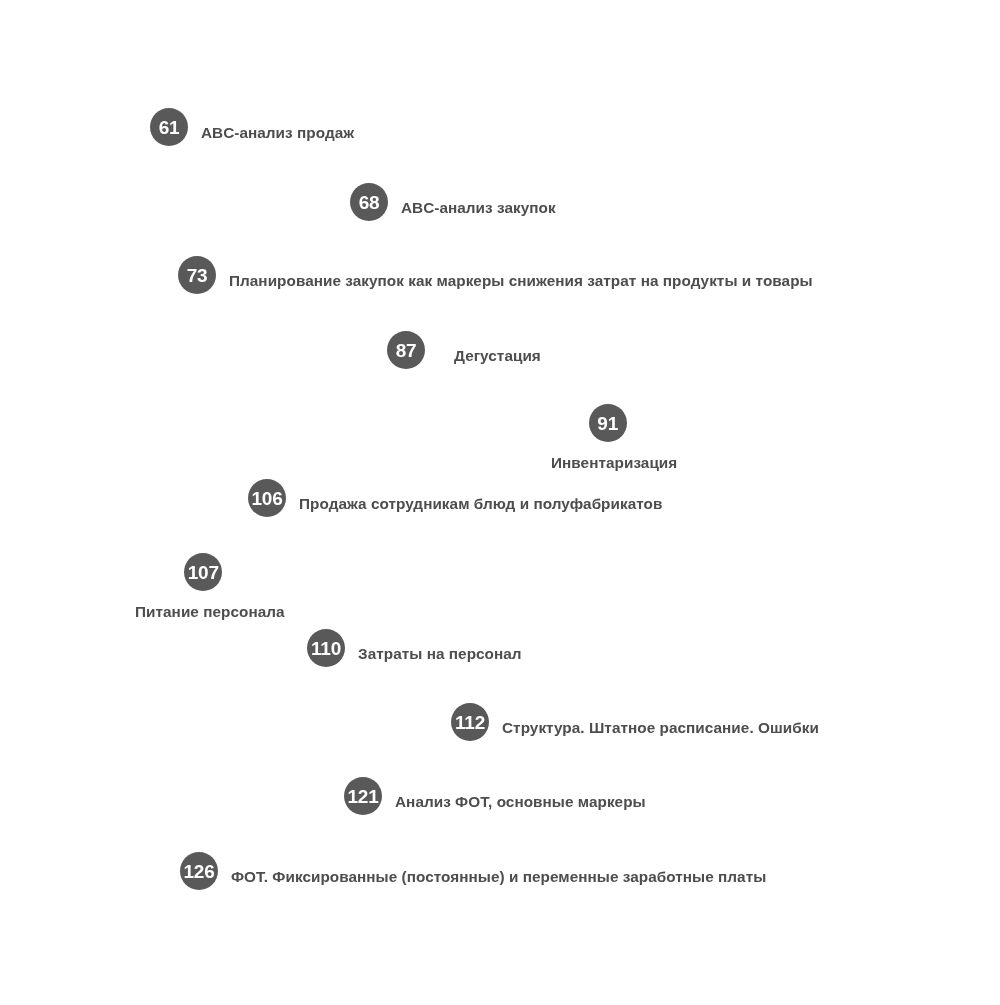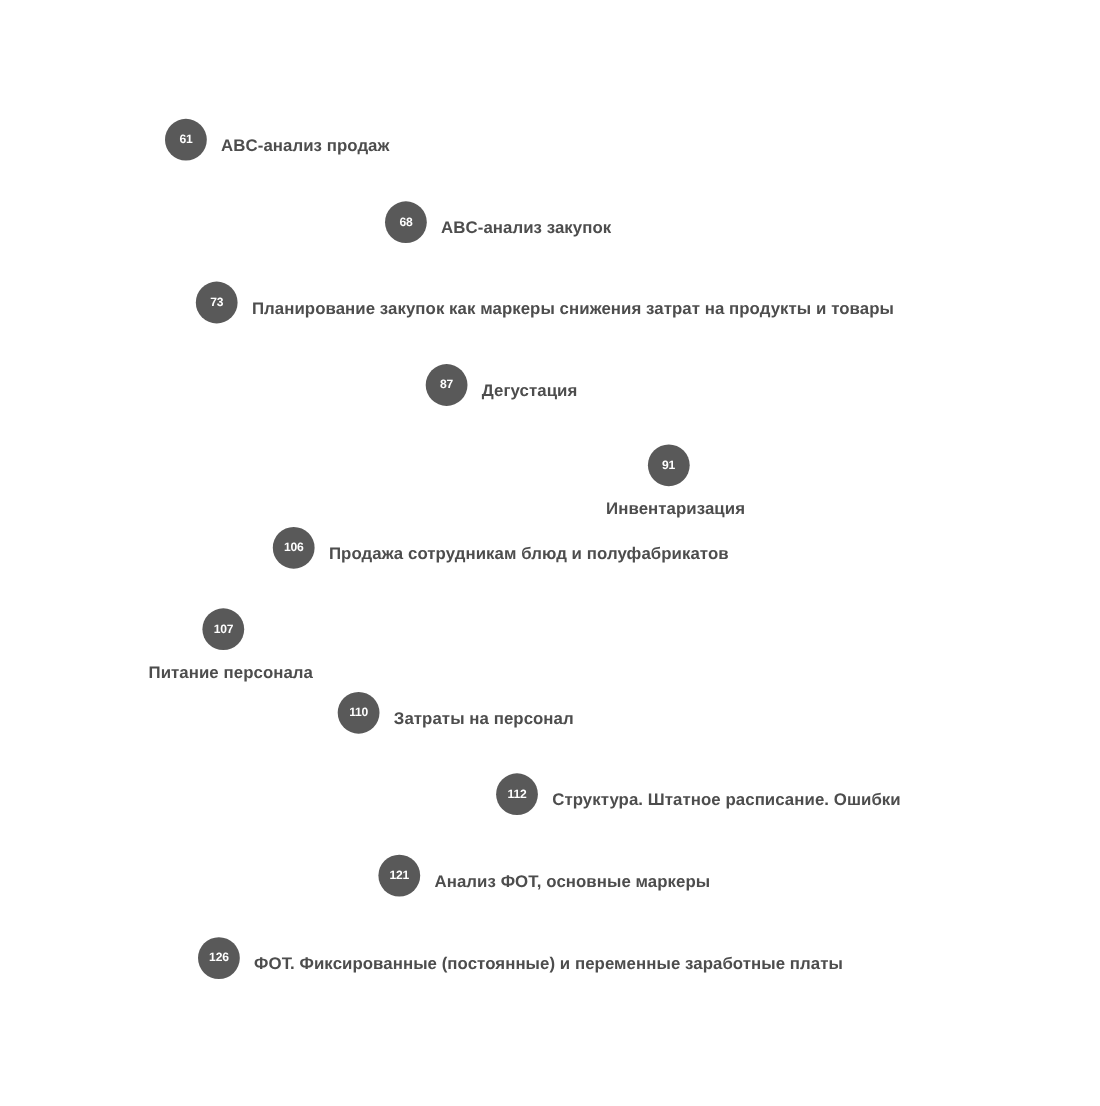--- a/index.html
+++ b/index.html
@@ -26,21 +26,21 @@
     white-space: nowrap;
     height: 40px;
   }
   .page-badge {
     flex: 0 0 auto;
     width: 38px;
     height: 38px;
     border-radius: 50%;
     background: #595959;
     color: #ffffff;
-    font-size: 11px;
+    font-size: 19px;
     font-weight: bold;
     display: flex;
     align-items: center;
     justify-content: center;
     letter-spacing: -0.2px;
     line-height: 1;
     box-sizing: border-box;
   }
   .entry-title {
     flex: 0 0 auto;
@@ -62,21 +62,21 @@
       <div class="entry-title">ABC-анализ продаж</div>
     </div>
     <div class="toc-entry" style="left: 350px; top: 182px;">
       <div class="page-badge">68</div>
       <div class="entry-title">ABC-анализ закупок</div>
     </div>
     <div class="toc-entry" style="left: 178px; top: 255px; justify-content: space-between;">
       <div class="page-badge">73</div>
       <div class="entry-title">Планирование закупок как маркеры снижения затрат на продукты и товары</div>
     </div>
-    <div class="toc-entry" style="left: 387px; top: 330px;">
+    <div class="toc-entry" style="left: 387px; top: 330px; gap: 16px;">
       <div class="page-badge">87</div>
       <div class="entry-title">Дегустация</div>
     </div>
     <div class="toc-entry" style="left: 538px; top: 404px; flex-direction: column;">
       <div class="page-badge">91</div>
       <div class="entry-title">Инвентаризация</div>
     </div>
     <div class="toc-entry" style="left: 248px; top: 478px;">
       <div class="page-badge">106</div>
       <div class="entry-title">Продажа сотрудникам блюд и полуфабрикатов</div>

